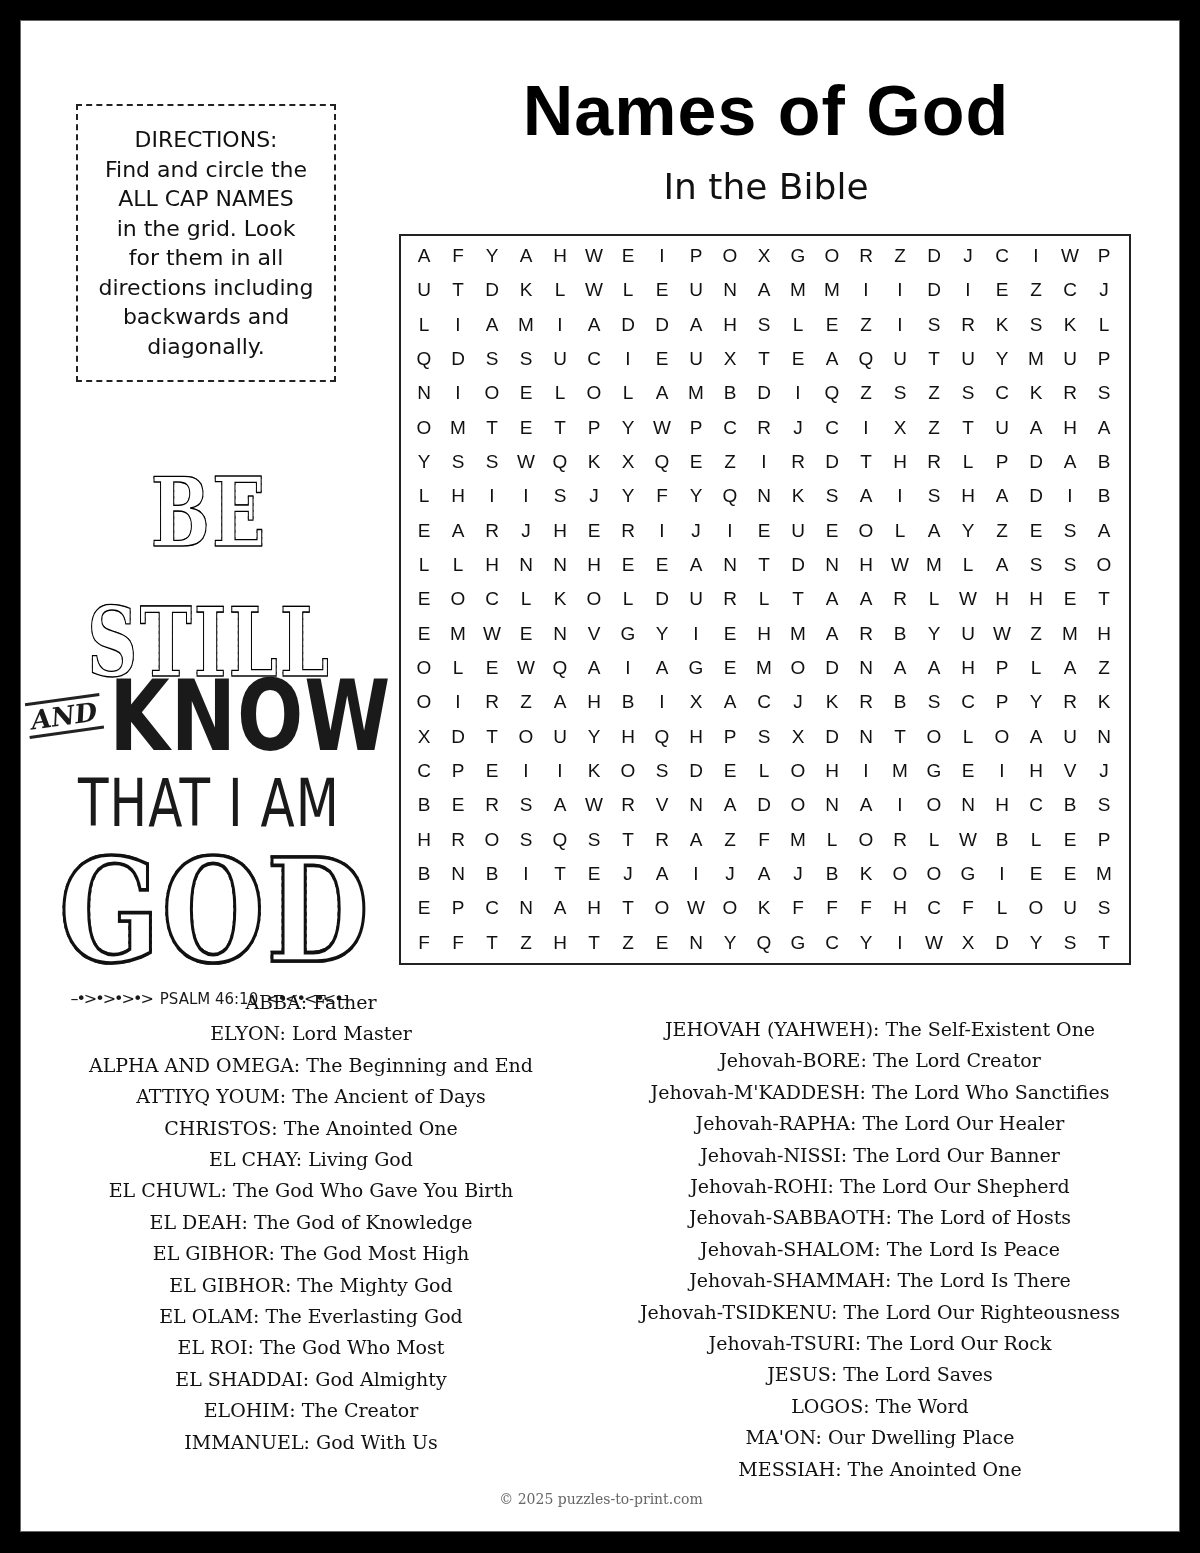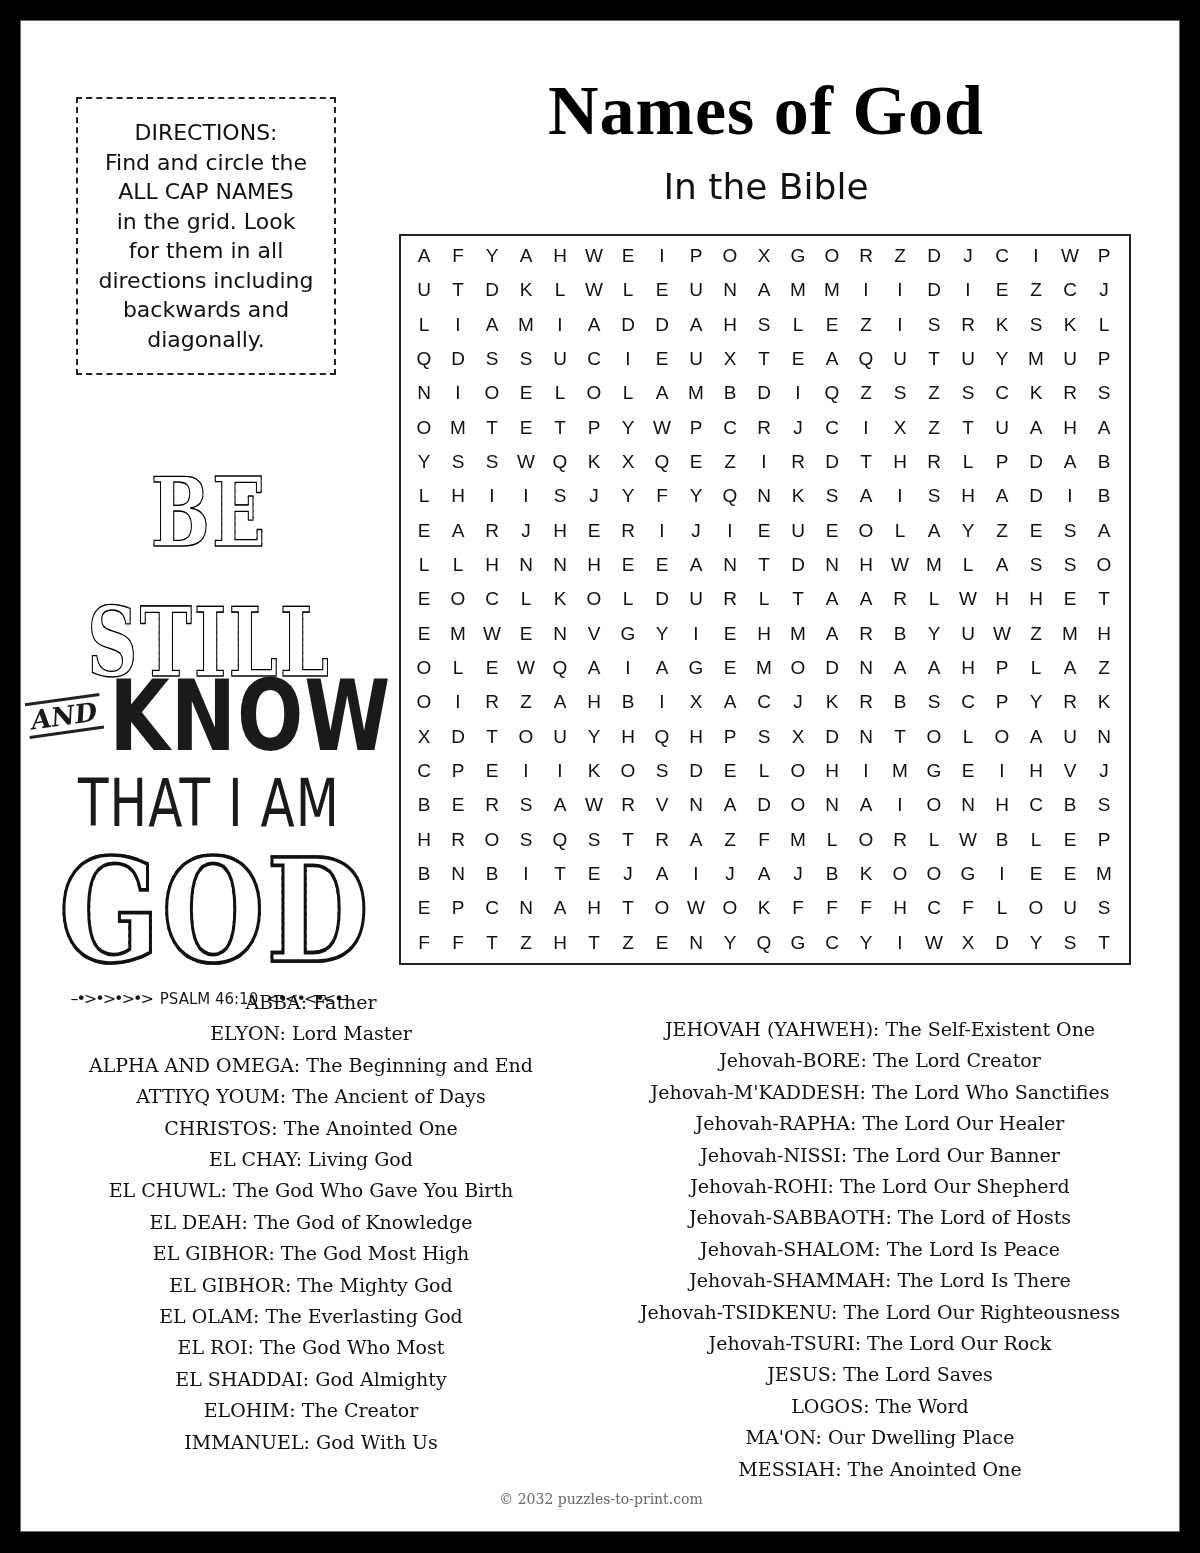--- a/index.html
+++ b/index.html
@@ -2,29 +2,29 @@
 <html><head>
 <meta charset="utf-8">
 <style>
   * { box-sizing: border-box; margin: 0; padding: 0; }
   html, body { width: 1200px; height: 1553px; background: #000; overflow: hidden; }
   .page {
     position: absolute; left: 20px; top: 20px; width: 1160px; height: 1512px;
     background: #fff; border: 1px solid #666;
   }
   .directions {
-    position: absolute; left: 55px; top: 76px; width: 260px; height: 278px;
+    position: absolute; left: 55px; top: 83px; width: 260px; height: 278px;
     border: 2px dashed #222;
     display: flex; align-items: center; justify-content: center; text-align: center;
     font-family: "DejaVu Sans", sans-serif; font-size: 22px; line-height: 29.5px; color: #111;
     padding: 8px 10px;
   }
   .title {
     position: absolute; left: 380px; top: 50px; width: 730px; text-align: center;
-    font-family: Liberation Serif, serif; font-weight: bold; font-size: 70px; letter-spacing: 1px;
+    font-family: Liberation Sans, sans-serif; font-weight: bold; font-size: 70px; letter-spacing: 1px;
     color: #000;
   }
   .subtitle {
     position: absolute; left: 380px; top: 145px; width: 730px; text-align: center;
     font-family: "DejaVu Sans", sans-serif; font-size: 36px; color: #111;
   }
   .grid {
     position: absolute; left: 378px; top: 213px; width: 732px; height: 731px;
     border: 2px solid #222;
     display: grid; grid-template-columns: repeat(21, 1fr); grid-template-rows: repeat(21, 1fr);
@@ -575,14 +575,14 @@
       <div>Jehovah-SHALOM: The Lord Is Peace</div>
       <div>Jehovah-SHAMMAH: The Lord Is There</div>
       <div>Jehovah-TSIDKENU: The Lord Our Righteousness</div>
       <div>Jehovah-TSURI: The Lord Our Rock</div>
       <div>JESUS: The Lord Saves</div>
       <div>LOGOS: The Word</div>
       <div>MA'ON: Our Dwelling Place</div>
       <div>MESSIAH: The Anointed One</div>
     </div>
 
-  <div class="footer">© 2032 puzzles-to-print.com</div>
+  <div class="footer">© 2025 puzzles-to-print.com</div>
 </div>
 
 </body></html>

